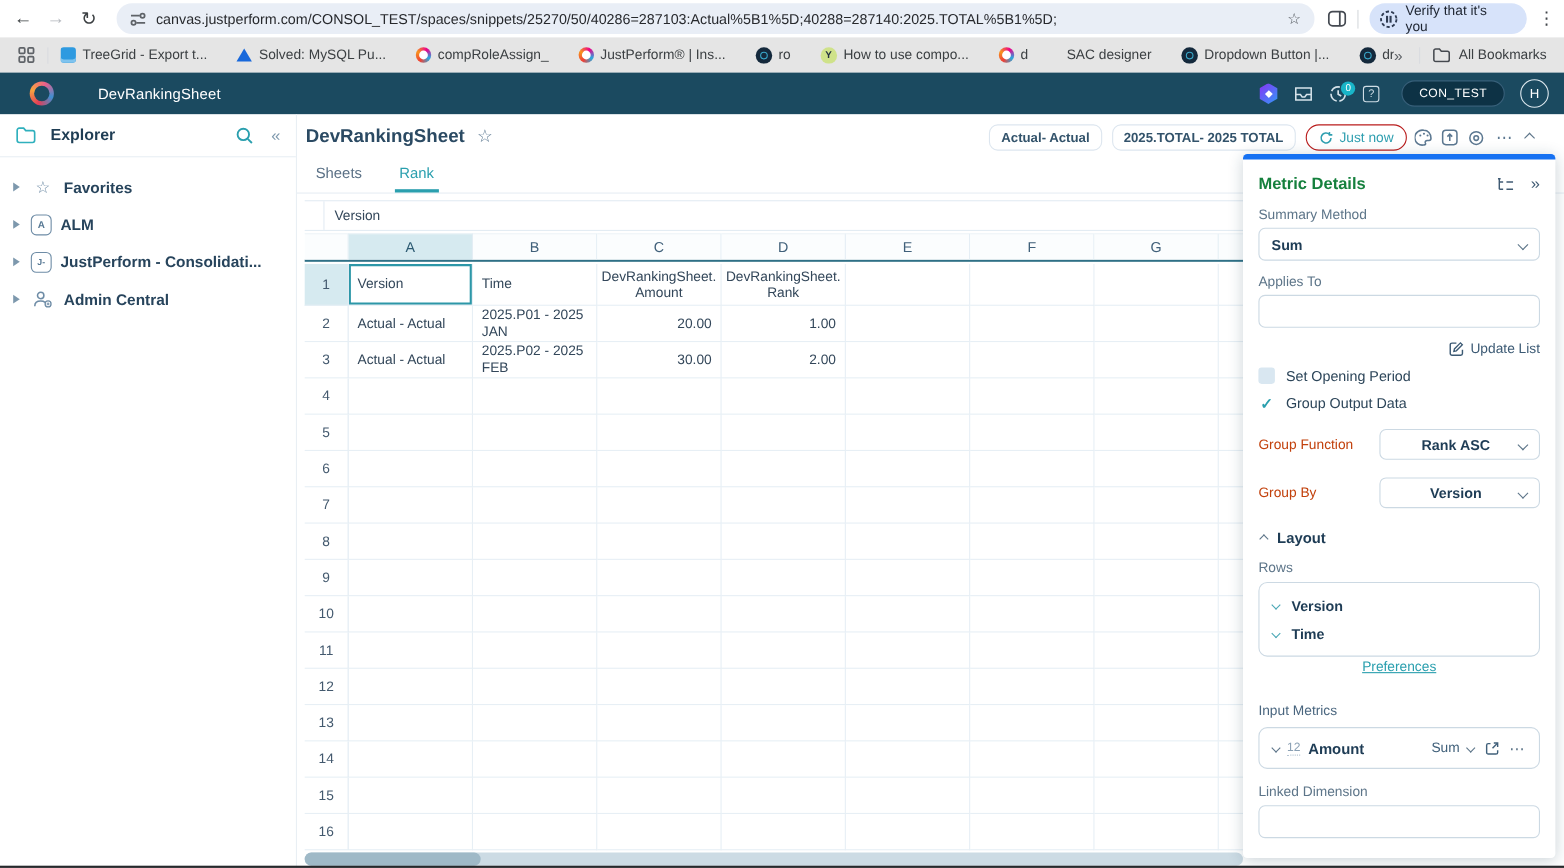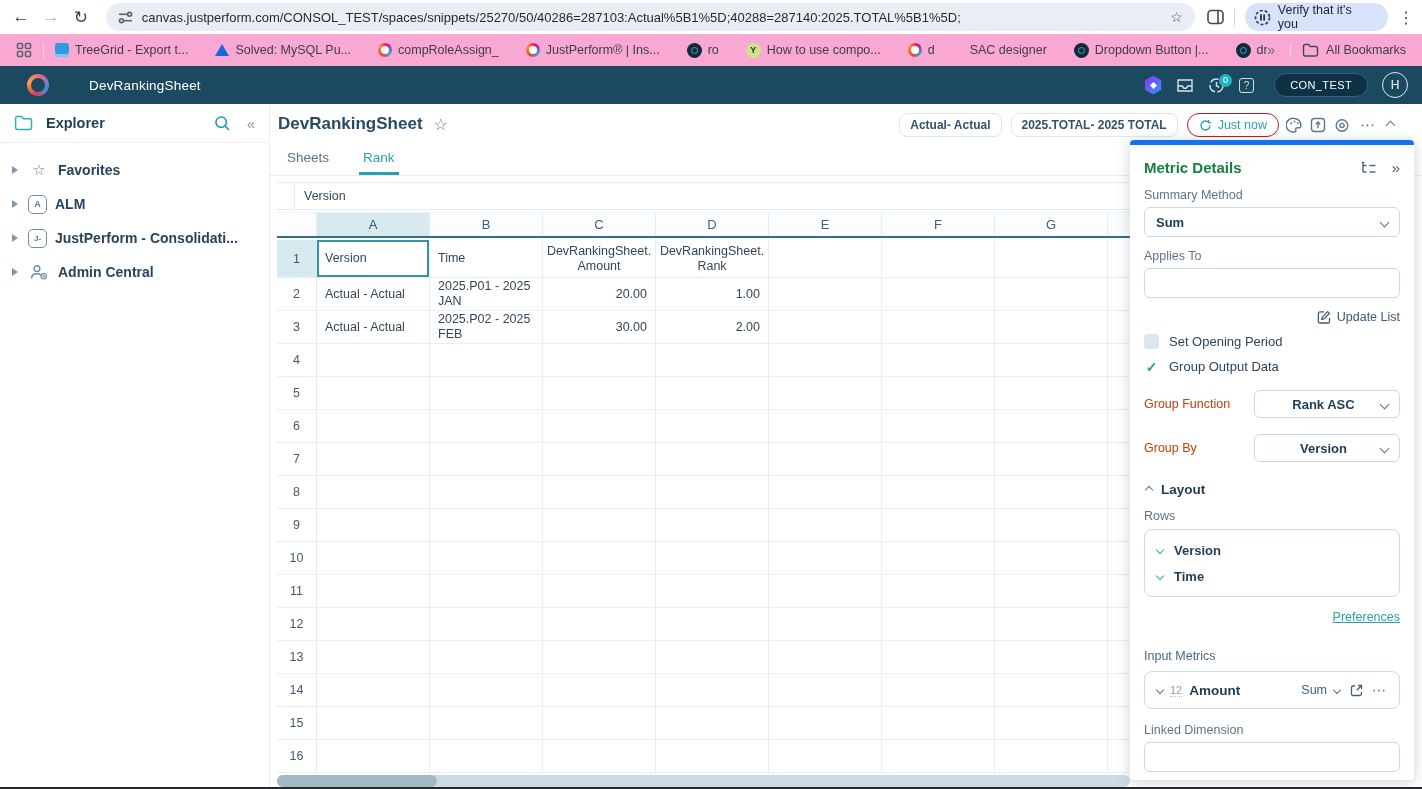--- a/index.html
+++ b/index.html
@@ -13,21 +13,21 @@
   .nav-ic.back { margin-left:6px; }
   .nav-ic.fwd { color:#b4b8be; }
   .omnibox { margin-left:10px; width:1092px; height:28px; background:#e9eef6; border-radius:14px; display:flex; align-items:center; padding:0 12px; }
   .omnibox .url { flex:1; font-size:13px; color:#27292d; margin-left:9px; white-space:nowrap; overflow:hidden; }
   .ob-star { font-size:14px; color:#4a4f55; margin-left:8px; }
   .sidepanel-ic { margin-left:12px; display:flex; }
   .tb-divider { width:1px; height:17px; background:#d6d9dd; margin:0 10px; }
   .verify-pill { height:28px; background:#d7e3fa; border-radius:14px; display:flex; align-items:center; gap:7px; padding:0 13px 0 9px; font-size:12.5px; color:#1d2430; }
   .kebab { font-size:16px; color:#41454a; margin:0 8px 0 10px; }
 
-  .bookmarks-bar { position:absolute; left:0; top:34px; width:1422px; height:32px; background:#f9a8d4; display:flex; align-items:center; }
+  .bookmarks-bar { position:absolute; left:0; top:34px; width:1422px; height:32px; background:#e5e5e5; display:flex; align-items:center; }
   .apps-ic { margin-left:16px; display:flex; }
   .bm-divider { width:1px; height:15px; background:#dadce0; margin:0 11px; }
   .bm-list { display:flex; align-items:center; gap:27px; flex:1; overflow:hidden; }
   .bm-item { display:flex; align-items:center; gap:6px; cursor:pointer; }
   .bm-label { font-size:12.5px; color:#3c4043; white-space:nowrap; }
   .bm-right { display:flex; align-items:center; margin-right:16px; }
   .bm-overflow { font-size:14px; color:#5f6368; margin-right:4px; }
   .favicon { width:16px; height:16px; display:inline-flex; align-items:center; justify-content:center; flex:none; }
   .fav-treegrid { width:14px; height:14px; border-radius:3px; background:#2e9ae0; box-shadow:inset 0 -3px 0 #7fc3ee; }
   .fav-atlassian { width:0; height:0; border-left:7px solid transparent; border-right:7px solid transparent; border-bottom:12px solid #1868db; }
@@ -120,21 +120,21 @@
   .chk.checked { background:transparent; color:#2a9fae; font-size:14px; font-weight:bold; }
   .chk-label { font-size:13px; color:#2c4559; }
   .p-inline { display:flex; align-items:center; margin-top:16px; }
   .p-inline .p-il-label { flex:1; font-size:12.5px; color:#c2410c; }
   .p-inline .p-select { width:146px; height:28px;text-align:center; }
   .p-sechead { margin-top:20px; display:flex; align-items:center; gap:9px; padding-left:2px; }
   .p-sechead .sec-title { font-size:13.5px; font-weight:bold; color:#1e3c55; }
   .l-box { margin-top:6px; border:1px solid #ccd9e3; border-radius:8px; padding:7px 12px; }
   .lrow { height:26px; display:flex; align-items:center; gap:11px; }
   .lrow-label { font-size:13px; font-weight:bold; color:#1e3c55; }
-  .p-pref { margin-top:10px; text-align:right; }
+  .p-pref { text-align:center; }
   .p-pref a { font-size:12.5px; color:#2a9fae; text-decoration:underline; cursor:pointer; }
   .p-im-label { margin-top:24px; font-size:12.5px; color:#4a667f; }
   .metric-box { margin-top:8px; height:38px; border:1px solid #ccd9e3; border-radius:8px; display:flex; align-items:center; padding:0 12px; gap:7px; }
   .m-badge { font-size:11px; color:#8aa0b4; border-bottom:1px dotted #b6c6d4; }
   .m-name { font-size:13.5px; font-weight:bold; color:#1e3c55; flex:1; }
   .m-agg { font-size:12.5px; color:#40607a; }
   .m-dots { font-size:14px; color:#5d7589; letter-spacing:1px; margin-left:2px; }
   .bottom-edge { position:absolute; left:0; bottom:0; width:1422px; height:2px; background:#26282b; }
 </style>
 </head>

